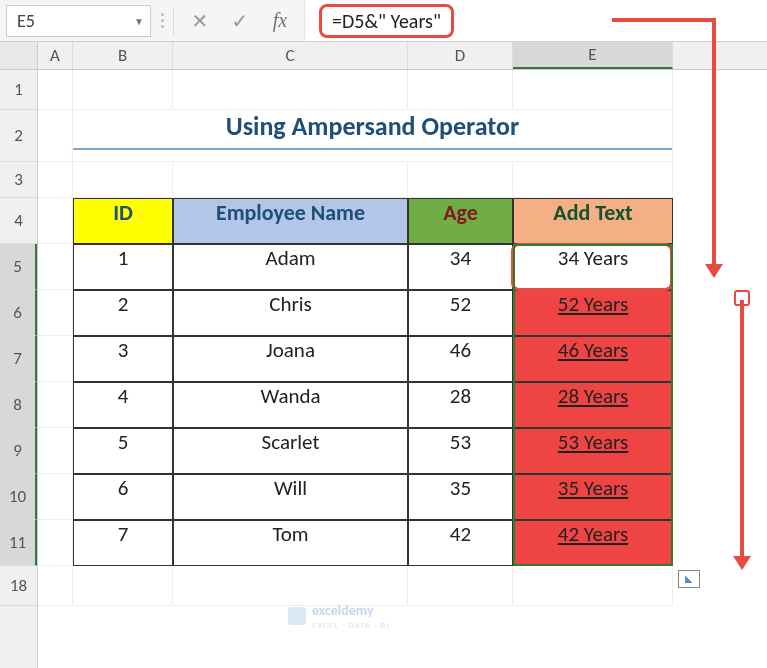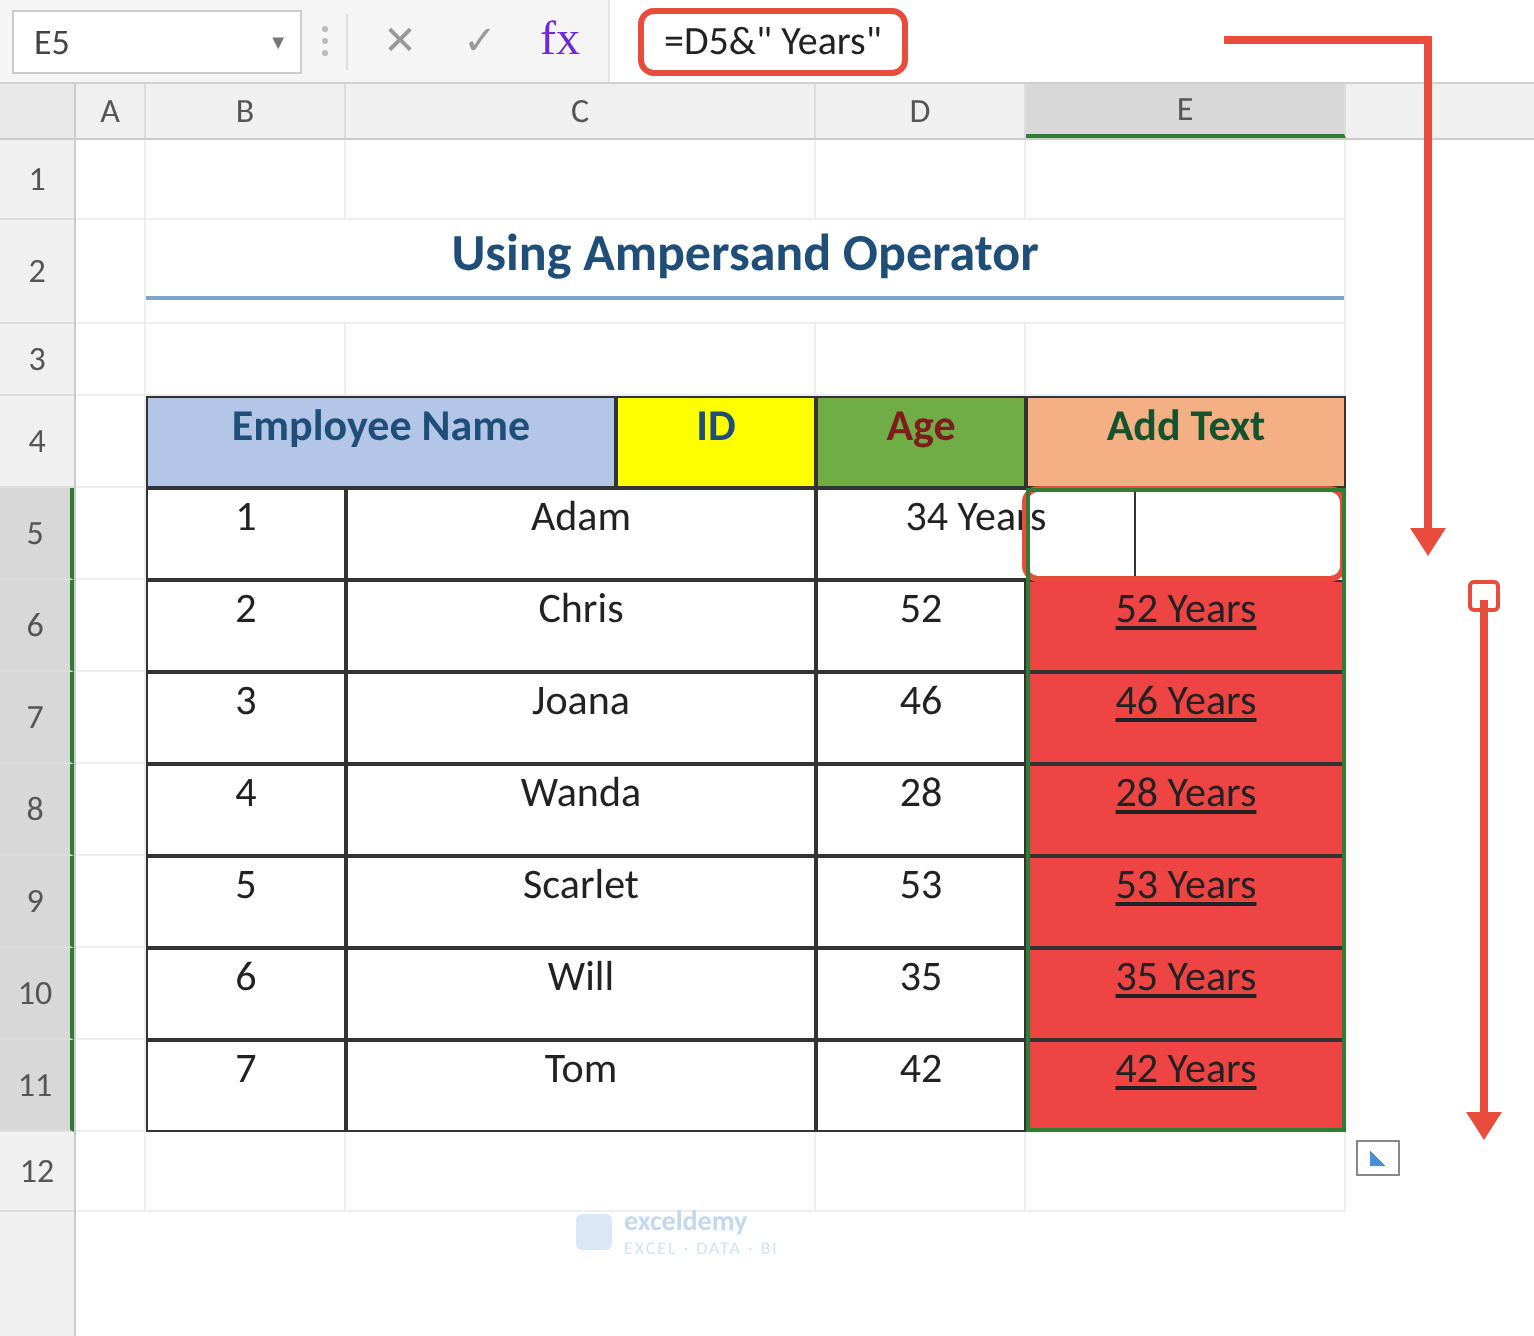--- a/index.html
+++ b/index.html
@@ -52,23 +52,24 @@
     color:#bbb;
   }
   .fb-dots span { width:3px;height:3px;background:#bbb;border-radius:50%; }
   .fb-btn {
     width: 40px; height: 32px;
     display: flex; align-items: center; justify-content: center;
     color: #999;
     font-size: 20px;
   }
   .fb-fx {
+    font-style: italic;
     font-family: 'Times New Roman', serif;
-    color: #6d28d9;
-    font-size: 24px;
+    color: #737373;
+    font-size: 20px;
   }
   .formula-input {
     flex: 1;
     height: 100%;
     display: flex;
     align-items: center;
     padding: 0 14px;
     font-size: 20px;
     color: #222;
     background: #fff;
@@ -228,21 +229,21 @@
     <div class="rowh hTitle">2</div>
     <div class="rowh h3">3</div>
     <div class="rowh hRow">4</div>
     <div class="rowh hRow active">5</div>
     <div class="rowh hRow active">6</div>
     <div class="rowh hRow active">7</div>
     <div class="rowh hRow active">8</div>
     <div class="rowh hRow active">9</div>
     <div class="rowh hRow active">10</div>
     <div class="rowh hRow active">11</div>
-    <div class="rowh h12">12</div>
+    <div class="rowh h12">18</div>
   </div>
   <div class="cells">
 
     <div class="cell-row h1">
       <div class="cell wA"></div>
       <div class="cell wB"></div>
       <div class="cell wC"></div>
       <div class="cell wD"></div>
       <div class="cell wE"></div>
     </div>
@@ -257,30 +258,31 @@
     <div class="cell-row h3">
       <div class="cell wA"></div>
       <div class="cell wB"></div>
       <div class="cell wC"></div>
       <div class="cell wD"></div>
       <div class="cell wE"></div>
     </div>
 
     <div class="cell-row hRow">
       <div class="cell wA"></div>
+      <div class="cell wB th th-id">ID</div>
       <div class="cell wC th th-name">Employee Name</div>
-      <div class="cell wB th th-id">ID</div>
       <div class="cell wD th th-age">Age</div>
       <div class="cell wE th th-add">Add Text</div>
     </div>
 
     <div class="cell-row hRow">
       <div class="cell wA"></div>
       <div class="cell wB td">1</div>
       <div class="cell wC td">Adam</div>
+      <div class="cell wD td">34</div>
       <div class="cell wE td">34 Years</div>
     </div>
 
     <div class="cell-row hRow">
       <div class="cell wA"></div>
       <div class="cell wB td">2</div>
       <div class="cell wC td">Chris</div>
       <div class="cell wD td">52</div>
       <div class="cell wE td td-sel">52 Years</div>
     </div>

